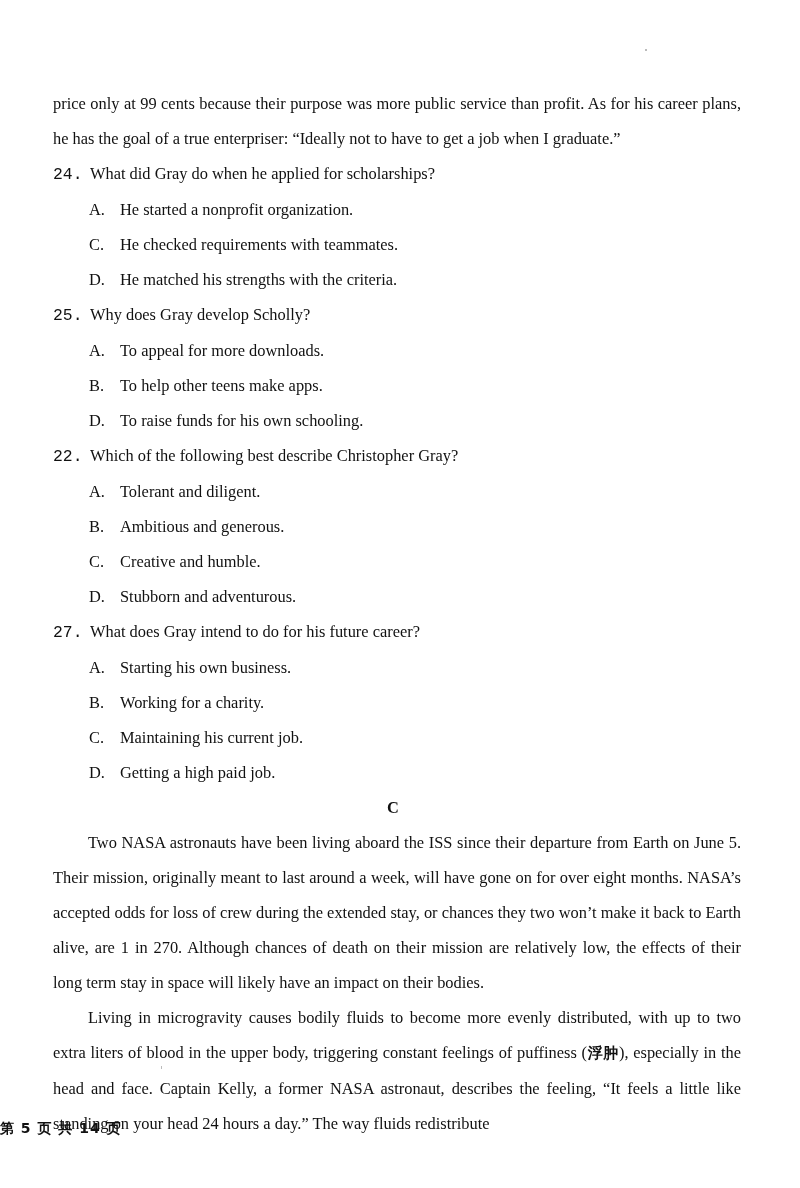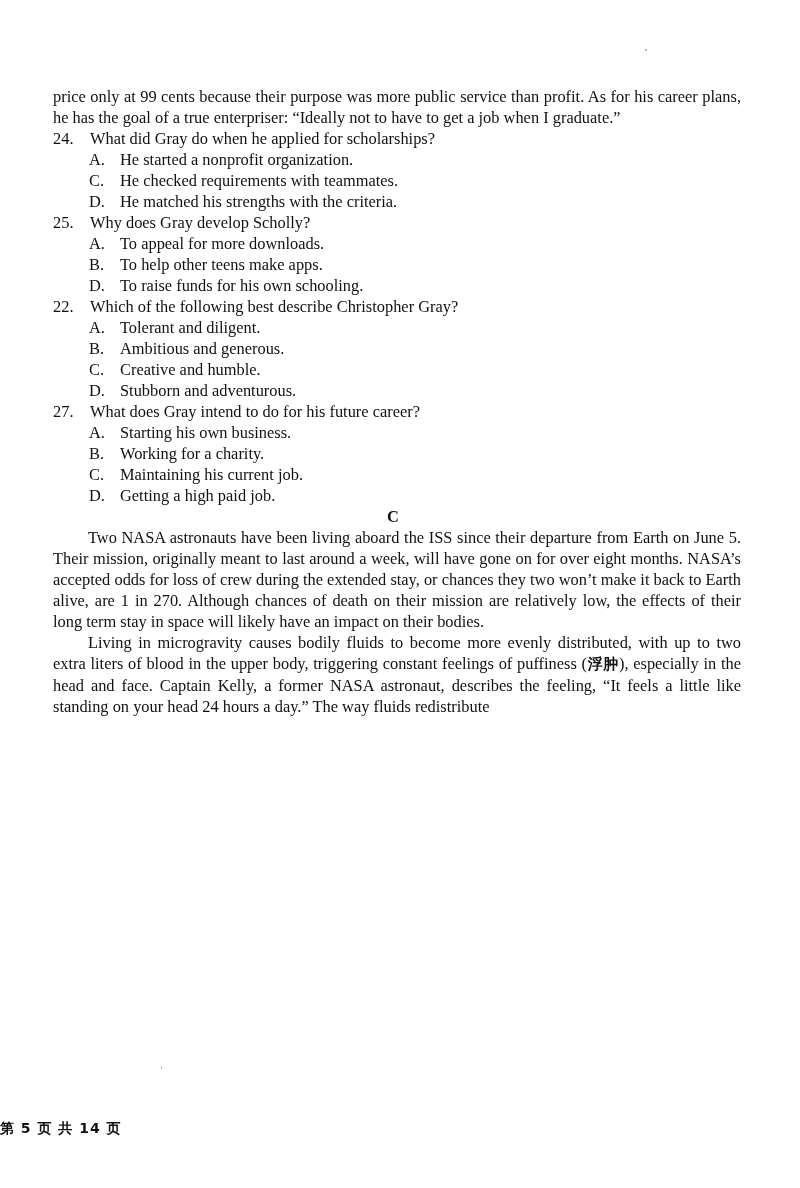--- a/index.html
+++ b/index.html
@@ -24,40 +24,41 @@
       position: absolute;
       width: 2px; height: 2px;
       background: #bbbbbb;
     }
     .content {
       position: absolute;
       left: 53px;
       top: 86px;
       width: 688px;
       font-size: 16.4px;
-      line-height: 21px;
+      line-height: 35px;
     }
     .para {
       margin: 0;
       text-align: justify;
       text-align-last: left;
     }
     .para.indent {
       text-indent: 35px;
     }
     .question {
       margin: 0;
     }
     .q-stem {
       display: block;
       white-space: nowrap;
     }
     .q-num {
       display: inline-block;
       width: 37px;
+      font-family: Liberation Mono, monospace;
     }
     .options {
       margin: 0;
       padding: 0;
       list-style: none;
     }
     .option {
       display: block;
       padding-left: 36px;
       white-space: nowrap;

